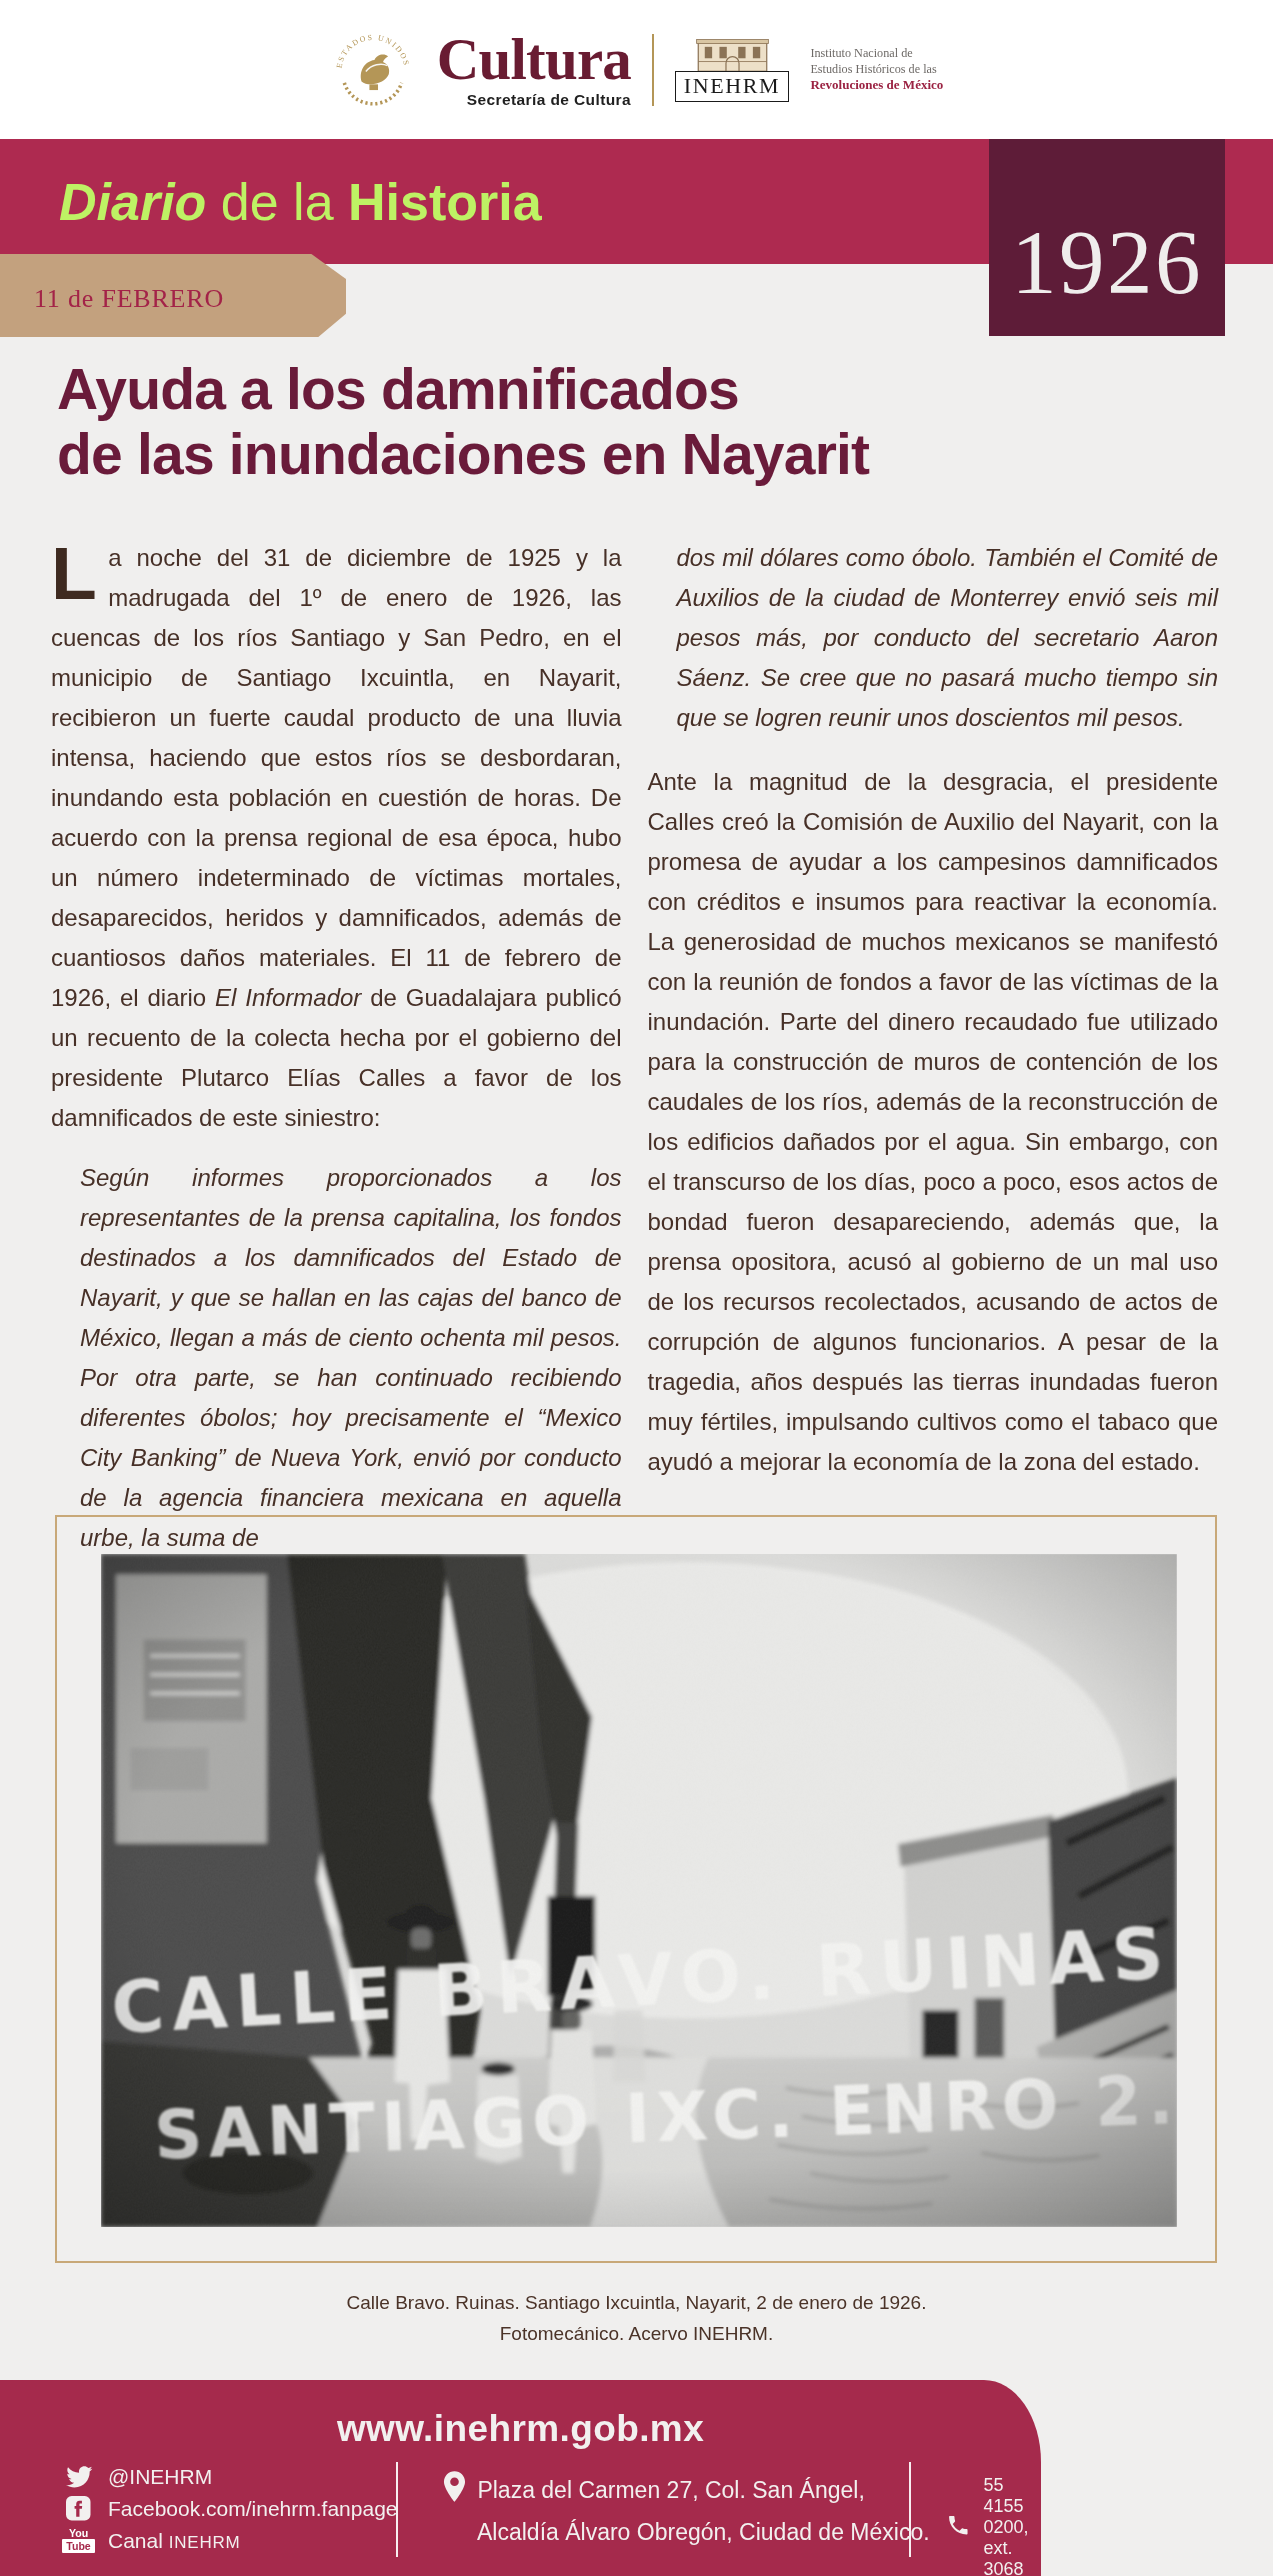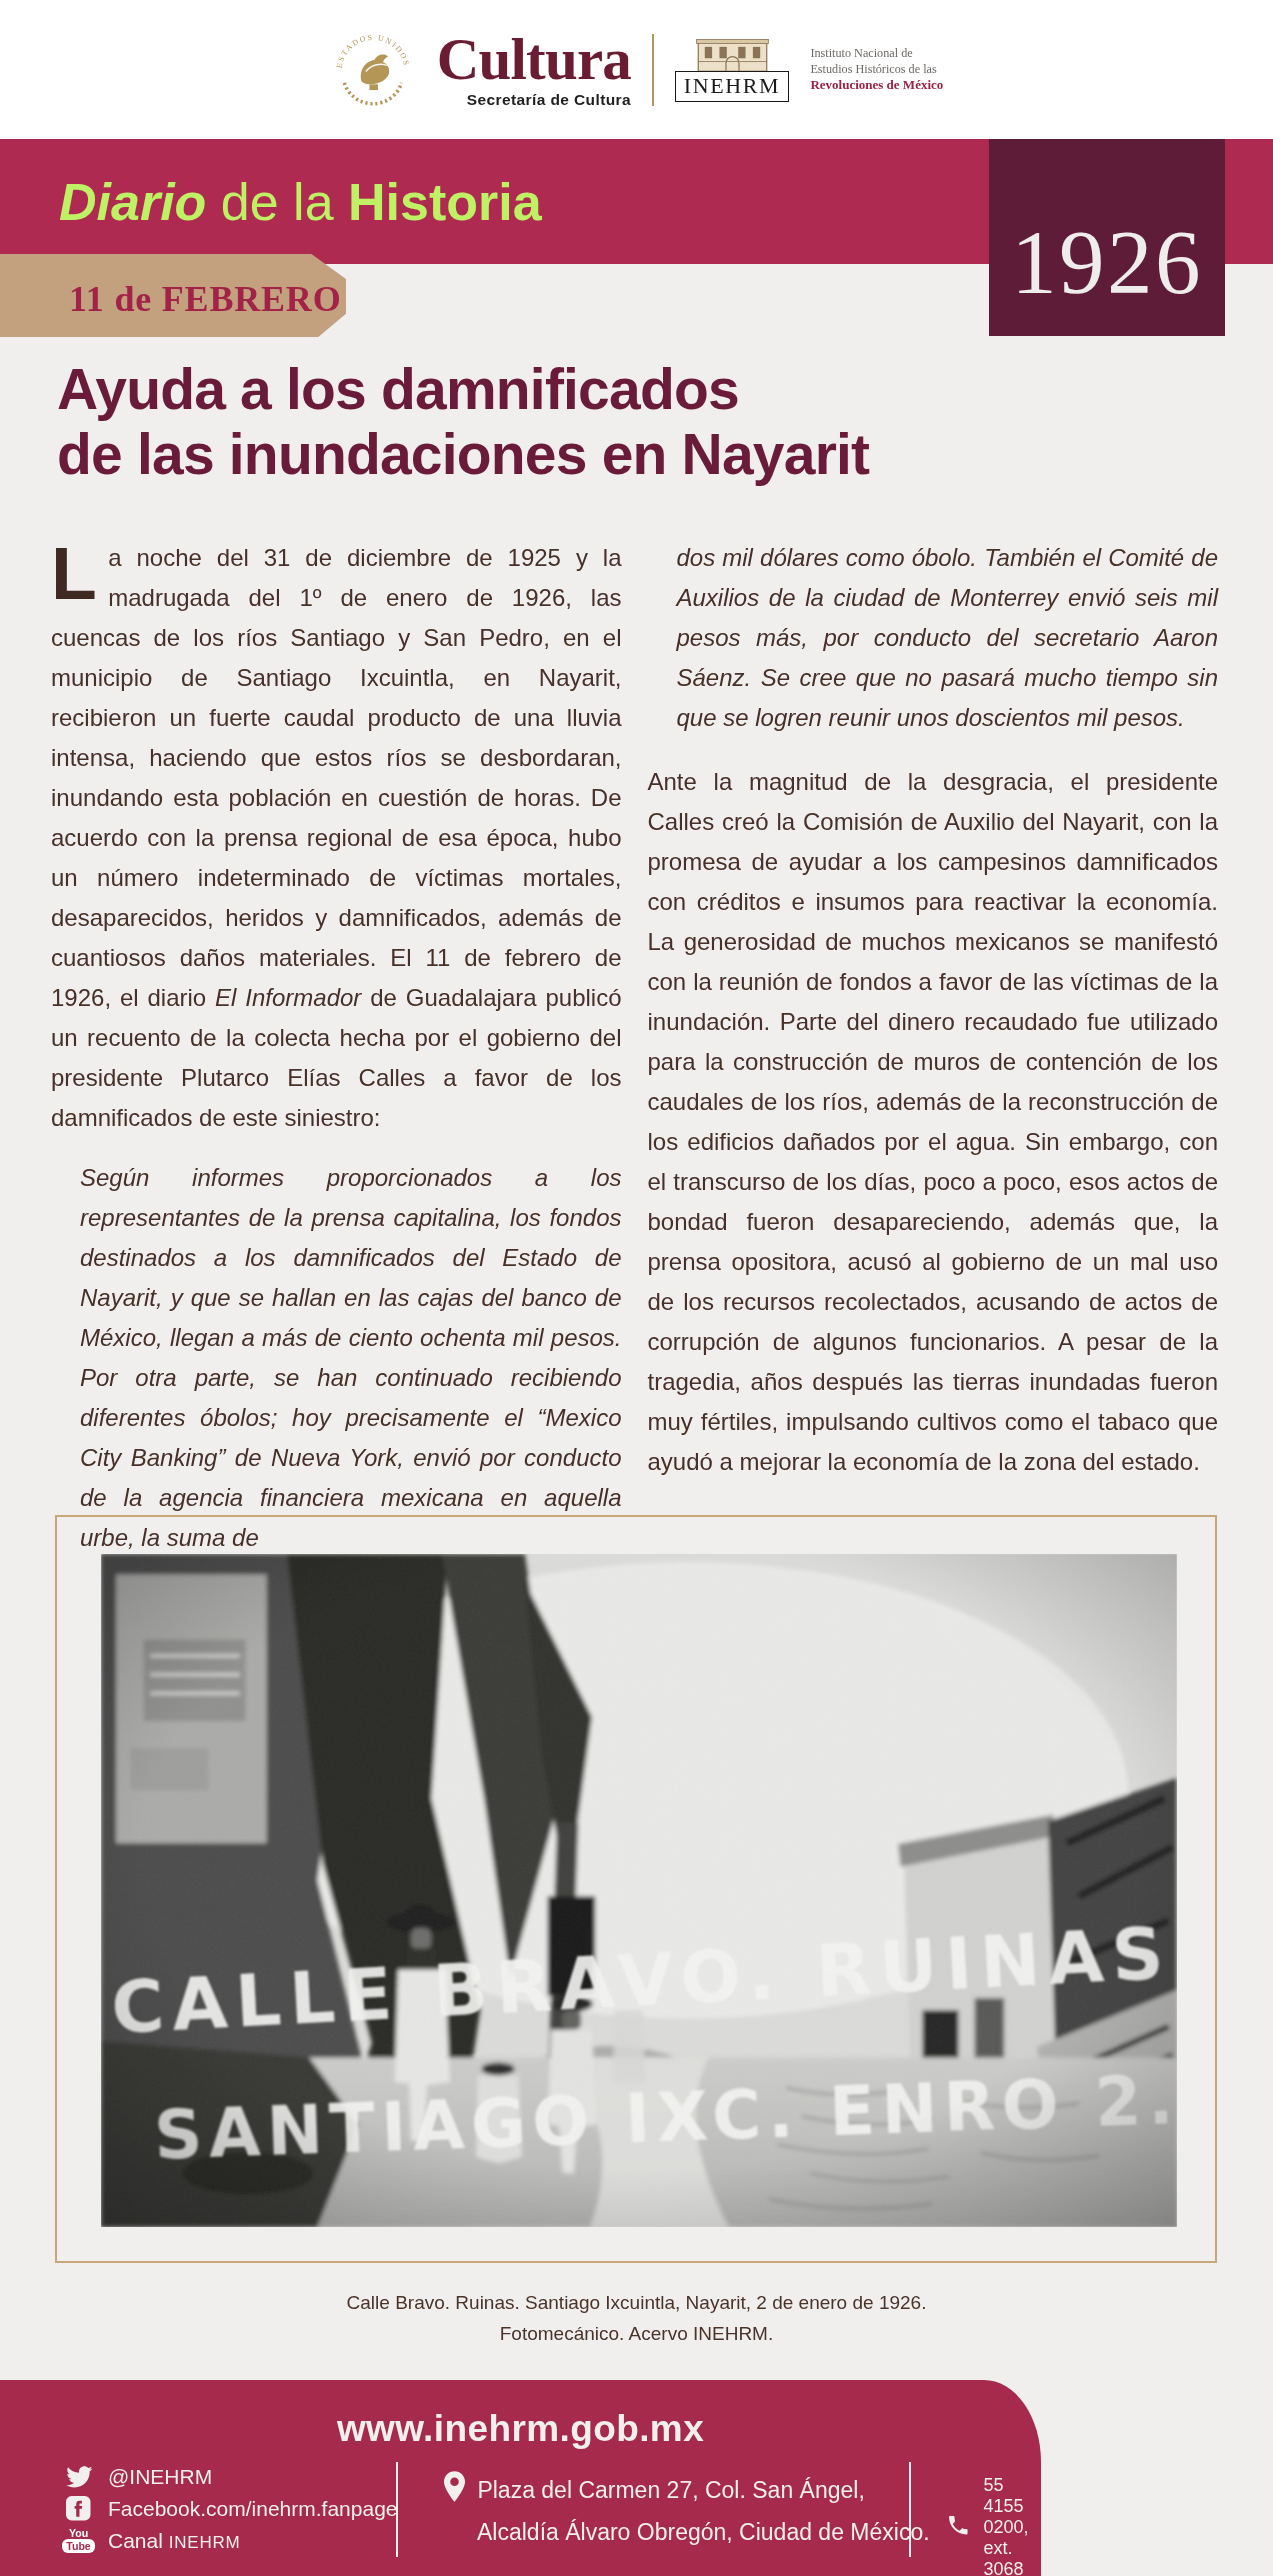--- a/index.html
+++ b/index.html
@@ -51,23 +51,23 @@
     font-family:"Liberation Serif", serif; color:#EFEDEC;
     font-size:91px; line-height:91px; margin-top:78px; letter-spacing:2.4px;
   }
   .date-badge {
     position:absolute; left:0; top:254px; width:346px; height:83px;
     background:#C3A17E;
     clip-path:polygon(0 0, 90% 0, 100% 30%, 100% 72%, 92% 100%, 0 100%);
     display:flex; align-items:center;
   }
   .date-badge span {
-    margin-left:69px; margin-top:6.5px;
-    font-family:"Liberation Serif", serif; font-weight:bold;
-    font-size:36px; color:#A32348; letter-spacing:0.8px;
+    margin-left:34px; margin-top:6.5px;
+    font-family:"Liberation Serif", serif; font-weight:normal;
+    font-size:26px; color:#A32348; letter-spacing:0.8px;
   }
   
   .article-title {
     position:absolute; left:57px; top:357px;
     font-size:57px; line-height:65px; font-weight:bold; color:#6A1B3A; letter-spacing:-0.8px;
   }
   .columns {
     position:absolute; left:51px; top:538px; width:1167px;
     display:flex; gap:26px;
     color:#473027; font-size:24px; line-height:40px; text-align:justify;
@@ -105,21 +105,21 @@
   .social-row { display:flex; align-items:center; gap:13px; margin-bottom:7.3px; }
   .social-row .lbl { font-size:21px; }
   .yt-acr { font-size:17px; letter-spacing:0.8px; }
   .icon-cell { width:33px; display:flex; justify-content:center; }
   .address { position:absolute; left:443px; top:91px; font-size:23px; line-height:38px; }
   .addr-row1 { display:flex; align-items:flex-start; gap:11.4px; }
   .addr-line2 { margin-left:34px; }
   .phone-block { position:absolute; left:946px; top:95px; display:flex; align-items:center; gap:13px; font-size:18px; }
   .yt-icon { display:flex; flex-direction:column; align-items:center; line-height:1; }
   .yt-you { font-size:10.6px; font-weight:bold; color:#fff; }
-  .yt-tube { background:#fff; color:#A52A4C; font-size:10.6px; font-weight:bold; border-radius:6px; padding:1.6px 4.1px; margin-top:0.8px; }
+  .yt-tube { background:#fff; color:#A52A4C; font-size:10.6px; font-weight:bold; border-radius:1px; padding:1.6px 4.1px; margin-top:0.8px; }
 </style>
 </head>
 <body>
 
 <div id="page">
 
   <div class="header">
     <div class="logo-group">
       <div class="seal">
         <svg width="86" height="86" viewBox="0 0 120 120">

